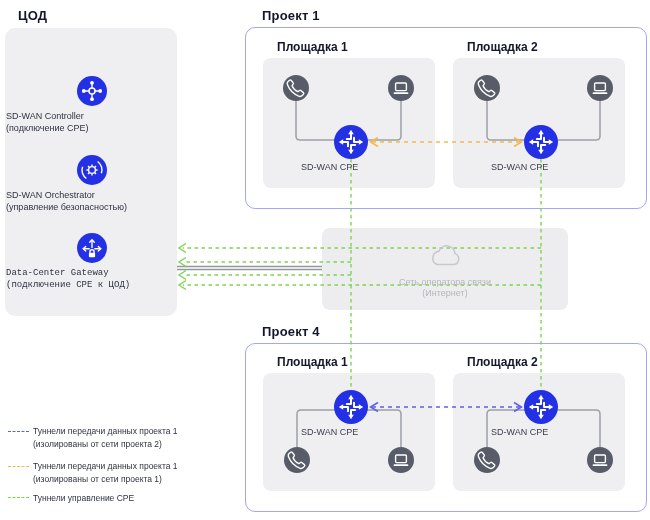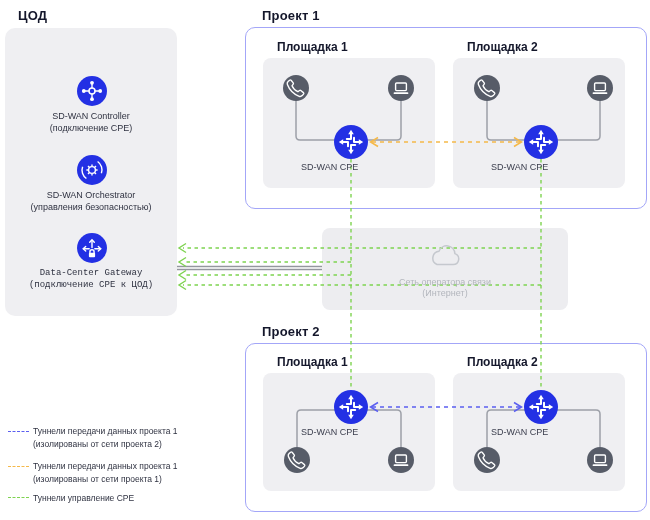--- a/index.html
+++ b/index.html
@@ -6,21 +6,21 @@
   .stage{position:relative;width:650px;height:520px;background:#ffffff;overflow:hidden;
          font-family:"Liberation Sans",sans-serif;color:#23263a;}
   .abs{position:absolute;}
   .panel{position:absolute;background:#efeff2;border-radius:10px;}
   .proj-box{position:absolute;background:#ffffff;border:1.5px solid #a3a6f8;border-radius:10px;}
   .sec-title{position:absolute;font-size:13px;font-weight:700;color:#14172b;letter-spacing:.2px;}
   .site-title{position:absolute;font-size:12px;font-weight:700;color:#14172b;}
   .node{position:absolute;border-radius:50%;display:flex;align-items:center;justify-content:center;}
   .node.blue{background:#2330e4;}
   .node.gray{background:#575c68;}
-  .node-label{position:absolute;text-align:center;font-size:9px;line-height:12px;color:#2f3241;}
+  .node-label{position:absolute;font-size:9px;line-height:12px;color:#2f3241;}
   .cpe-label{position:absolute;width:100px;font-size:9px;color:#3a3d4c;}
   .cloud-label{position:absolute;text-align:center;font-size:9px;line-height:11px;color:#b3b6bd;}
   .legend-item{position:absolute;font-size:8.5px;line-height:12.5px;color:#2f3241;}
   .legend-item span{display:block;}
   .dash{position:absolute;width:21px;height:0;border-top:1.6px dashed #000;}
   svg{display:block;}
   #lines{position:absolute;left:0;top:0;}
 </style>
 </head>
 <body>
@@ -77,21 +77,21 @@
     <g stroke="#7ed350" stroke-width="1.4" fill="none">
       <path d="M186 243.5 L179 248 L186 252.5"></path>
       <path d="M186 257.5 L179 262 L186 266.5"></path>
       <path d="M186 270.5 L179 275 L186 279.5"></path>
       <path d="M186 280.5 L179 285 L186 289.5"></path>
     </g>
   </svg>
 
   <div class="sec-title" style="left:18px;top:8px;">ЦОД</div>
   <div class="sec-title" style="left:262px;top:8px;">Проект 1</div>
-  <div class="sec-title" style="left:262px;top:324px;">Проект 2</div>
+  <div class="sec-title" style="left:262px;top:324px;">Проект 4</div>
   <div class="site-title" style="left:277px;top:40px;">Площадка 1</div>
   <div class="site-title" style="left:467px;top:40px;">Площадка 2</div>
   <div class="site-title" style="left:277px;top:355px;">Площадка 1</div>
   <div class="site-title" style="left:467px;top:355px;">Площадка 2</div>
 
   <div class="node blue" style="left:77px;top:76px;width:30px;height:30px;">
     <span>
       <svg width="30" height="30" viewBox="0 0 30 30">
         <g stroke="#fff" stroke-width="1.4" fill="none">
           <path d="M15 6.8 V23.2 M6.8 15 H23.2"></path>
@@ -114,21 +114,21 @@
         <g stroke="#fff" stroke-width="1.4" fill="none">
           <circle cx="15" cy="15" r="3.4"></circle>
           <path d="M15 9.4 V11 M15 19 V20.6 M9.4 15 H11 M19 15 H20.6 M11 11 L12.2 12.2 M17.8 17.8 L19 19 M11 19 L12.2 17.8 M17.8 12.2 L19 11"></path>
           <path d="M20.6 6.5 A10.2 10.2 0 0 1 24.4 18.3"></path>
           <path d="M9.4 23.5 A10.2 10.2 0 0 1 5.6 11.7"></path>
         </g>
       </svg>
     </span>
   </div>
   <div class="node-label" style="left:6px;top:189px;width:170px;">
-    <span>SD-WAN Orchestrator</span><br><span>(управления безопасностью)</span>
+    <span>SD-WAN Orchestrator</span><br><span>(управление безопасностью)</span>
   </div>
 
   <div class="node blue" style="left:77px;top:233px;width:30px;height:30px;">
     <span>
       <svg width="30" height="30" viewBox="0 0 30 30">
         <g stroke="#fff" stroke-width="1.4" fill="none" stroke-linecap="round">
           <path d="M15 14.5 V7.4"></path>
             <path d="M12.7 9.3 L15 6.8 L17.3 9.3"></path>
           <path d="M12.2 15.8 H6.6"></path>
             <path d="M8.7 13.5 L6.2 15.8 L8.7 18.1"></path>

